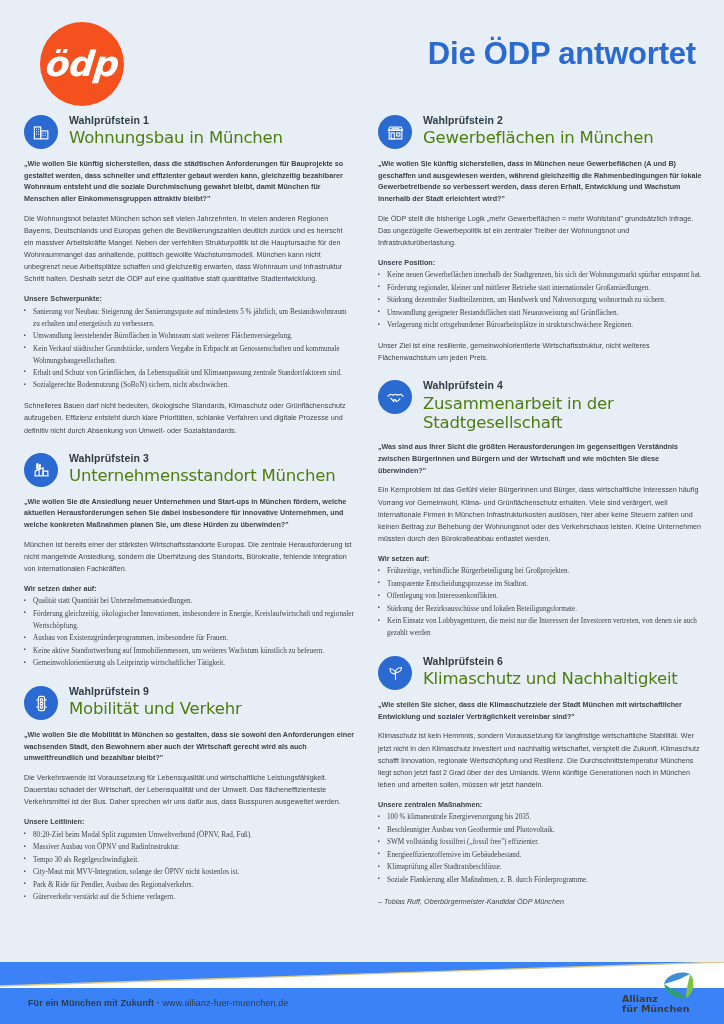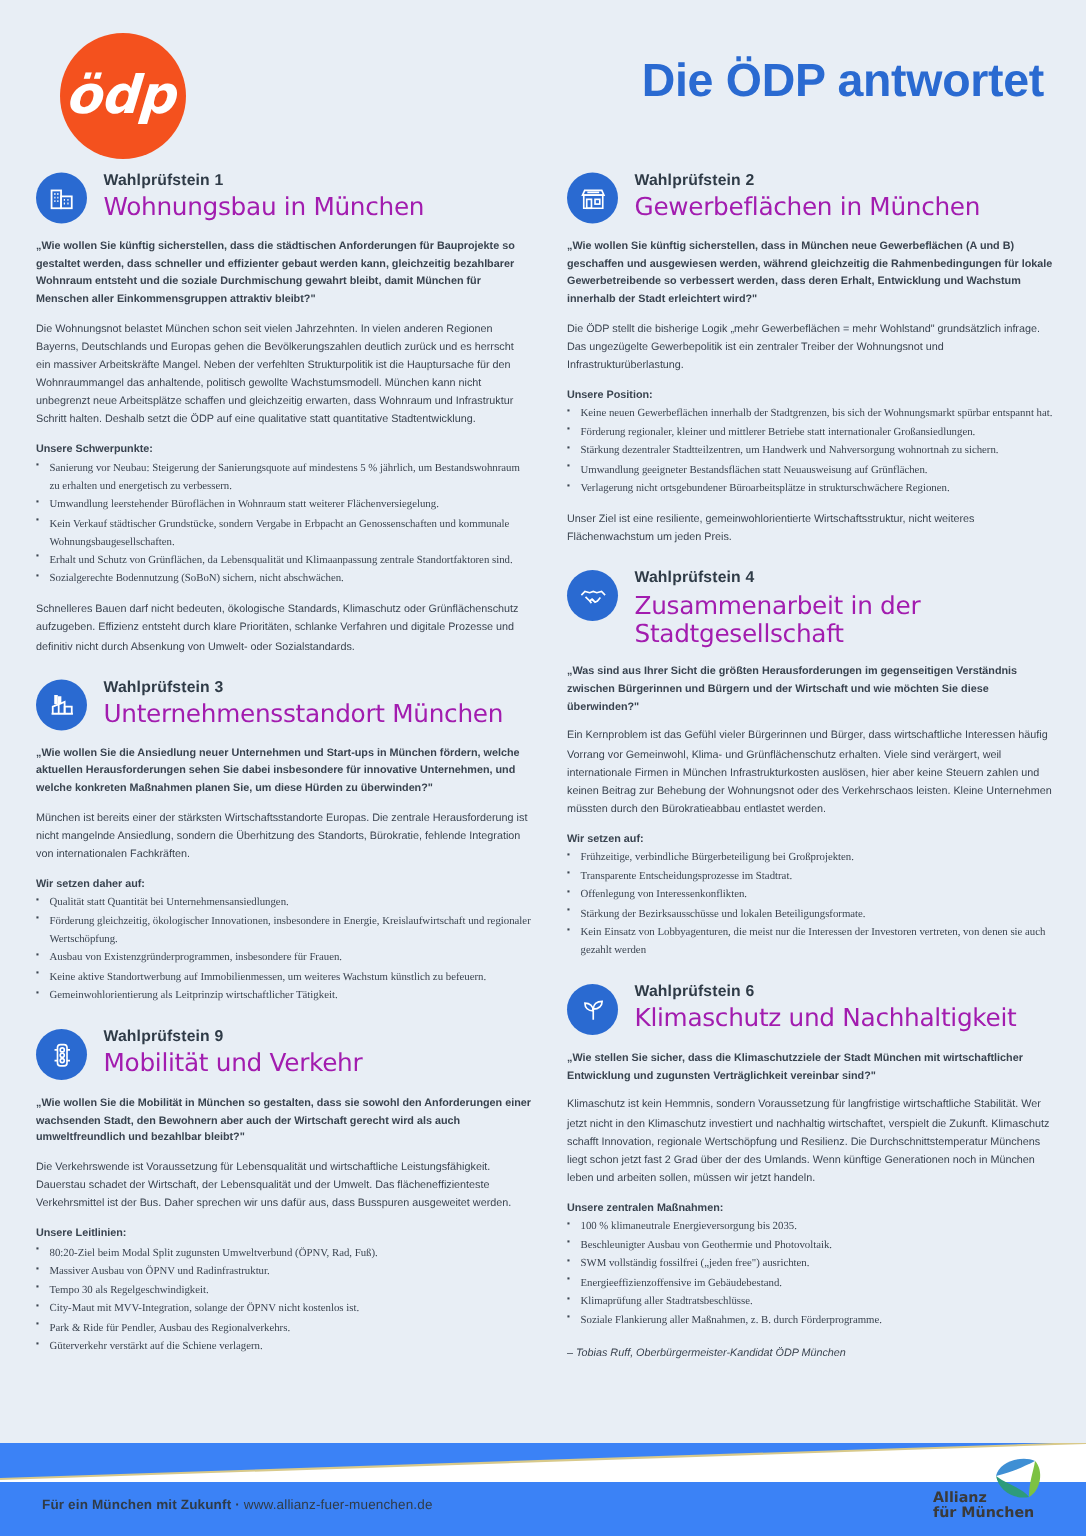--- a/index.html
+++ b/index.html
@@ -81,21 +81,21 @@
   .sec-titles { padding-top: 1px; }
   .sec-kicker {
     font-size: 10.5px;
     font-weight: bold;
     color: #2f3b47;
     line-height: 1.35;
     letter-spacing: 0.1px;
   }
   .sec-title {
     font-size: 16.5px;
-    color: #a21caf;
+    color: #4d7c0f;
     line-height: 1.18;
     font-weight: normal;
     font-family: "DejaVu Sans", sans-serif;
     letter-spacing: -0.2px;
     margin-top: 1px;
   }
   .question {
     font-size: 7.2px;
     font-weight: bold;
     color: #39434f;
@@ -363,27 +363,27 @@
               <path d="M12 20V11"></path>
               <path d="M12 12.5C12 8.5 9 6 5 6c0 4 2.5 6.5 7 6.5z"></path>
               <path d="M12 11C12 7 15 4.5 19.5 4.5c0 4.2-3 6.5-7.5 6.5z"></path>
             </svg>
           </div>
           <div class="sec-titles">
             <div class="sec-kicker">Wahlprüfstein 6</div>
             <div class="sec-title">Klimaschutz und Nachhaltigkeit</div>
           </div>
         </div>
-        <div class="question">„Wie stellen Sie sicher, dass die Klimaschutzziele der Stadt München mit wirtschaftlicher Entwicklung und zugunsten Verträglichkeit vereinbar sind?"</div>
+        <div class="question">„Wie stellen Sie sicher, dass die Klimaschutzziele der Stadt München mit wirtschaftlicher Entwicklung und sozialer Verträglichkeit vereinbar sind?"</div>
         <div class="para">Klimaschutz ist kein Hemmnis, sondern Voraussetzung für langfristige wirtschaftliche Stabilität. Wer jetzt nicht in den Klimaschutz investiert und nachhaltig wirtschaftet, verspielt die Zukunft. Klimaschutz schafft Innovation, regionale Wertschöpfung und Resilienz. Die Durchschnittstemperatur Münchens liegt schon jetzt fast 2 Grad über der des Umlands. Wenn künftige Generationen noch in München leben und arbeiten sollen, müssen wir jetzt handeln.</div>
         <div class="lead-in">Unsere zentralen Maßnahmen:</div>
         <ul class="bullets">
           <li>100 % klimaneutrale Energieversorgung bis 2035.</li>
           <li>Beschleunigter Ausbau von Geothermie und Photovoltaik.</li>
-          <li>SWM vollständig fossilfrei („jeden free") ausrichten.</li>
+          <li>SWM vollständig fossilfrei („fossil free") effizienter.</li>
           <li>Energieeffizienzoffensive im Gebäudebestand.</li>
           <li>Klimaprüfung aller Stadtratsbeschlüsse.</li>
           <li>Soziale Flankierung aller Maßnahmen, z. B. durch Förderprogramme.</li>
         </ul>
         <div class="signature">– Tobias Ruff, Oberbürgermeister-Kandidat ÖDP München</div>
       </div>
 
     </div>
   </div>
 

